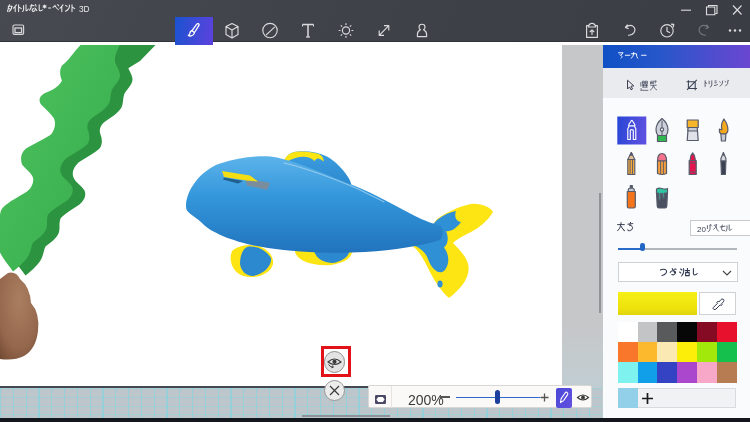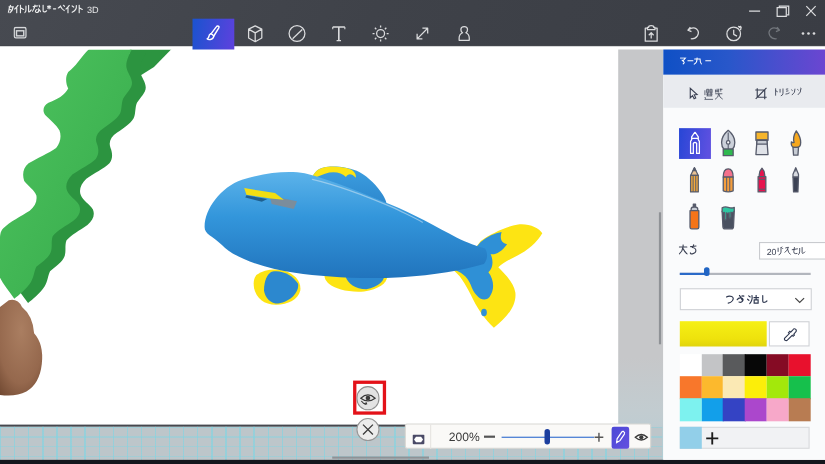--- a/index.html
+++ b/index.html
@@ -373,21 +373,21 @@
 <svg class="abs" style="left:329px;top:385px" width="11" height="11" viewBox="0 0 11 11">
       <path d="M1 1 L10 10 M10 1 L1 10" stroke="#3a3a3a" stroke-width="1.2"></path>
     </svg>
 
 <div class="abs" style="left:368px;top:385px;width:224px;height:23px;background:#faf9f7;border:1px solid #d8d7d3;border-radius:2px">
  <svg class="abs" style="left:5.8px;top:8.7px" width="11" height="9" viewBox="0 0 11 9">
   <path d="M1.2 0 L9.8 0 Q11 0 11 1.2 L11 7.8 Q11 9 9.8 9 L1.2 9 Q0 9 0 7.8 L0 1.2 Q0 0 1.2 0 Z" fill="#4a4a66"></path>
   <path d="M3.2 2 L7.8 2 L9.6 4.5 L7.8 7 L3.2 7 L1.4 4.5 Z" fill="#fff"></path>
  </svg>
  <div class="abs" style="left:21.5px;top:0;width:1px;height:22px;background:#e6e4e0"></div>
- <div class="abs" style="left:39px;top:5.5px;font-size:11px;color:#3a3a3a">200%</div>
+ <div class="abs" style="left:39px;top:5.5px;font-size:14px;color:#3a3a3a">200%</div>
  <div class="abs" style="left:71px;top:10.2px;width:10px;height:1.6px;background:#555"></div>
  <div class="abs" style="left:87px;top:10.6px;width:84px;height:1.8px;background:#2e6ace"></div>
  <div class="abs" style="left:126px;top:4.2px;width:5px;height:14px;border-radius:2.5px;background:#1c3e9e"></div>
  <svg class="abs" style="left:171px;top:7px" width="9" height="9" viewBox="0 0 9 9">
         <path d="M4.5 0.5 L4.5 8.5 M0.5 4.5 L8.5 4.5" stroke="#555" stroke-width="1.3"></path>
       </svg>
  <div class="abs" style="left:186.5px;top:1.5px;width:16.5px;height:20px;border-radius:2px;background:linear-gradient(120deg,#4b48d6,#6350e0)">
   <svg class="abs" style="left:3px;top:3.5px" width="11" height="13" viewBox="0 0 11 13">
           <path d="M7.8 1.2 Q9.4 2.2 8.6 3.6 L4.6 9.6 L1.6 11.4 L2 7.9 L6 2 Q6.8 0.8 7.8 1.2 Z" fill="none" stroke="#fff" stroke-width="1.1"></path>
         </svg>

